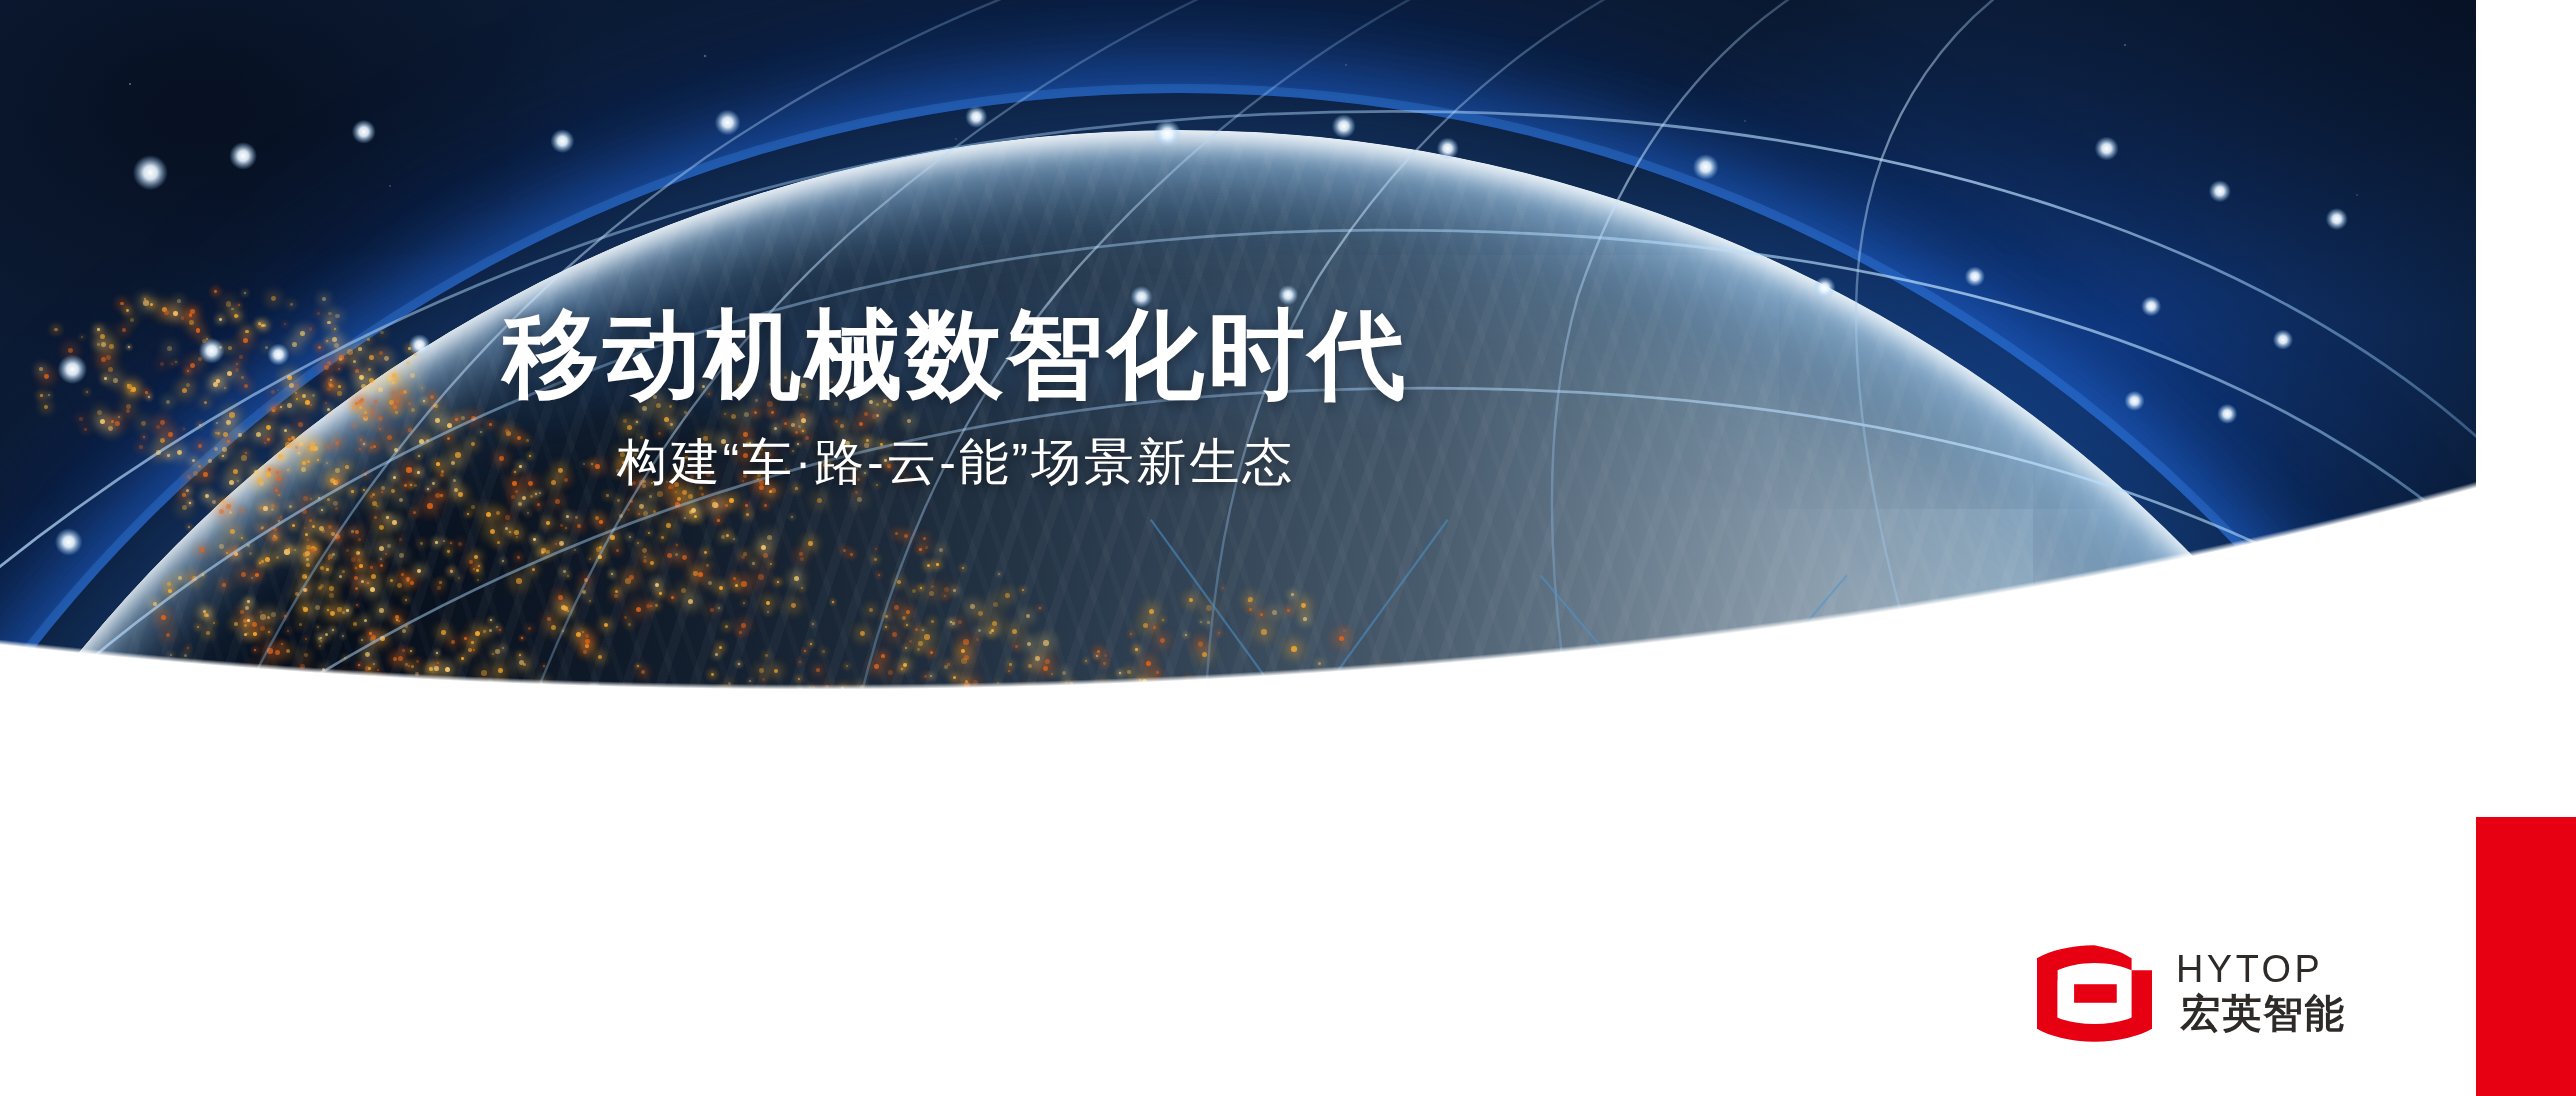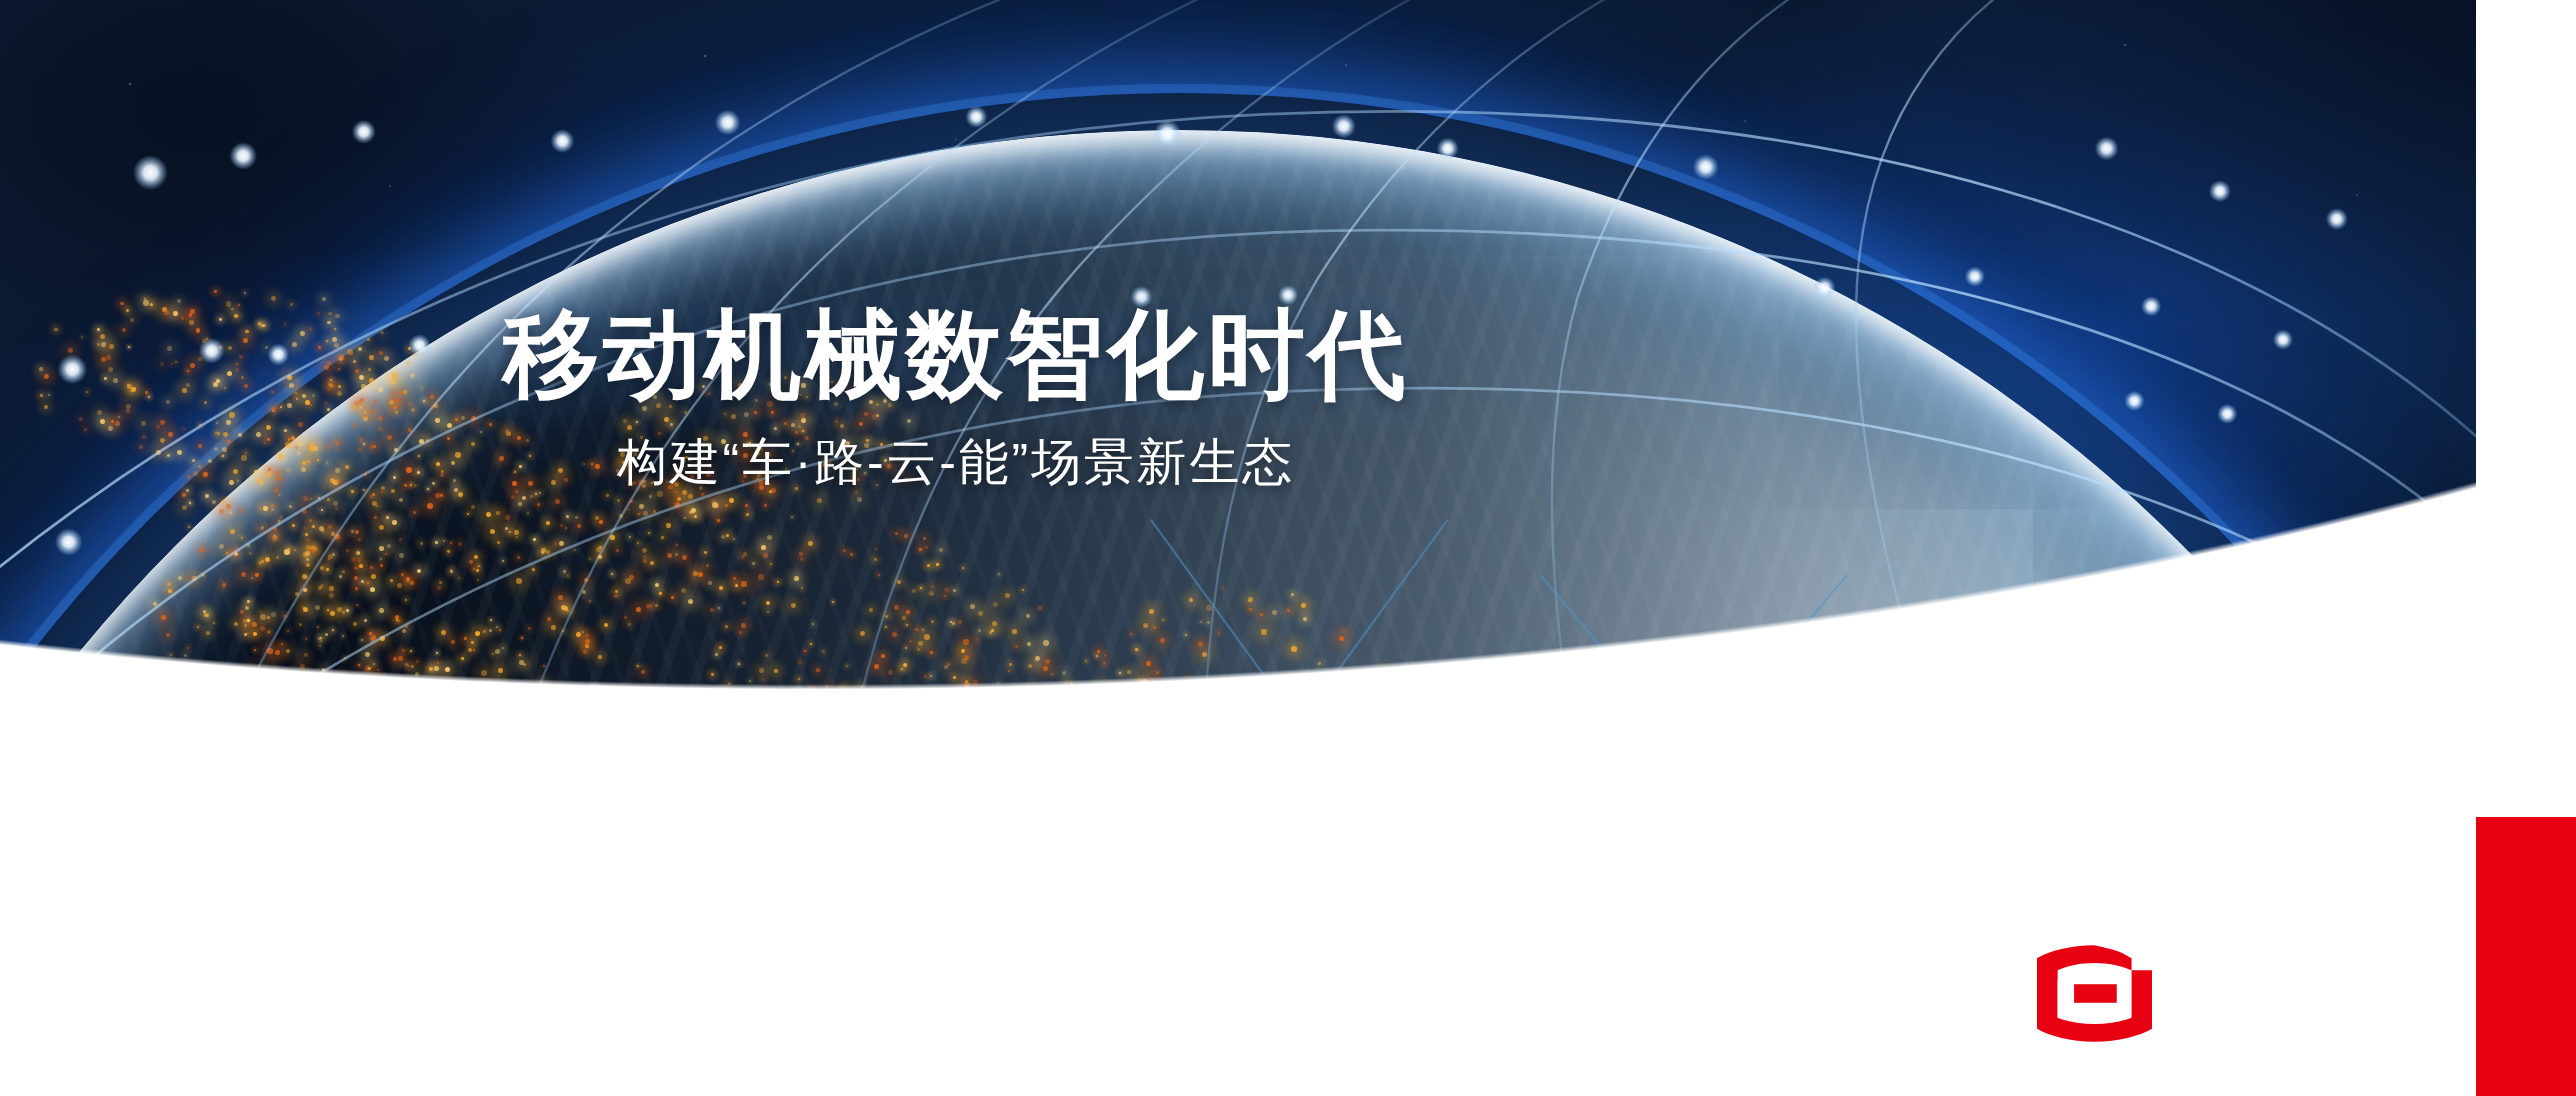--- a/index.html
+++ b/index.html
@@ -2003,17 +2003,25 @@
       <path fill="#E60012" d="M62 0 C 36 0 14 6 0 14 L 0 38 L 22 38 L 22 27
            C 33 22 47 19 62 19 C 77 19 91 22 102 27 L 102 14
            C 88 6 88 6 62 0 Z"></path>
       <path fill="#E60012" d="M0 14 L 22 14 L 22 90 L 0 90 Z"></path>
       <path fill="#E60012" d="M102 27 L 124 27 L 124 90 L 102 90 Z"></path>
       <path fill="#E60012" d="M0 66 L 0 90 C 14 98 36 104 62 104 C 88 104 110 98 124 90
            L 124 66 C 110 77 88 85 62 85 C 36 85 14 77 0 66 Z"></path>
       <rect fill="#E60012" x="40" y="42" width="46" height="20"></rect>
     </svg>
 
+    <div id="logo-words">
+      <svg id="logo-latin" viewBox="0 0 290 42">
+        <text x="0" y="34" font-family="'Liberation Sans','DejaVu Sans',sans-serif" font-size="43" font-weight="400" letter-spacing="4" fill="#2e2a28">HYTOP</text>
+      </svg>
+      <svg id="logo-cn" viewBox="0 0 290 50">
+        <text x="2" y="41" font-family="'Liberation Sans','DejaVu Sans',sans-serif" font-size="46" font-weight="700" letter-spacing="2" fill="#2e2a28">宏英智能</text>
+      </svg>
+    </div>
 
   </div>
 
 </div>
 
 
 </body></html>

